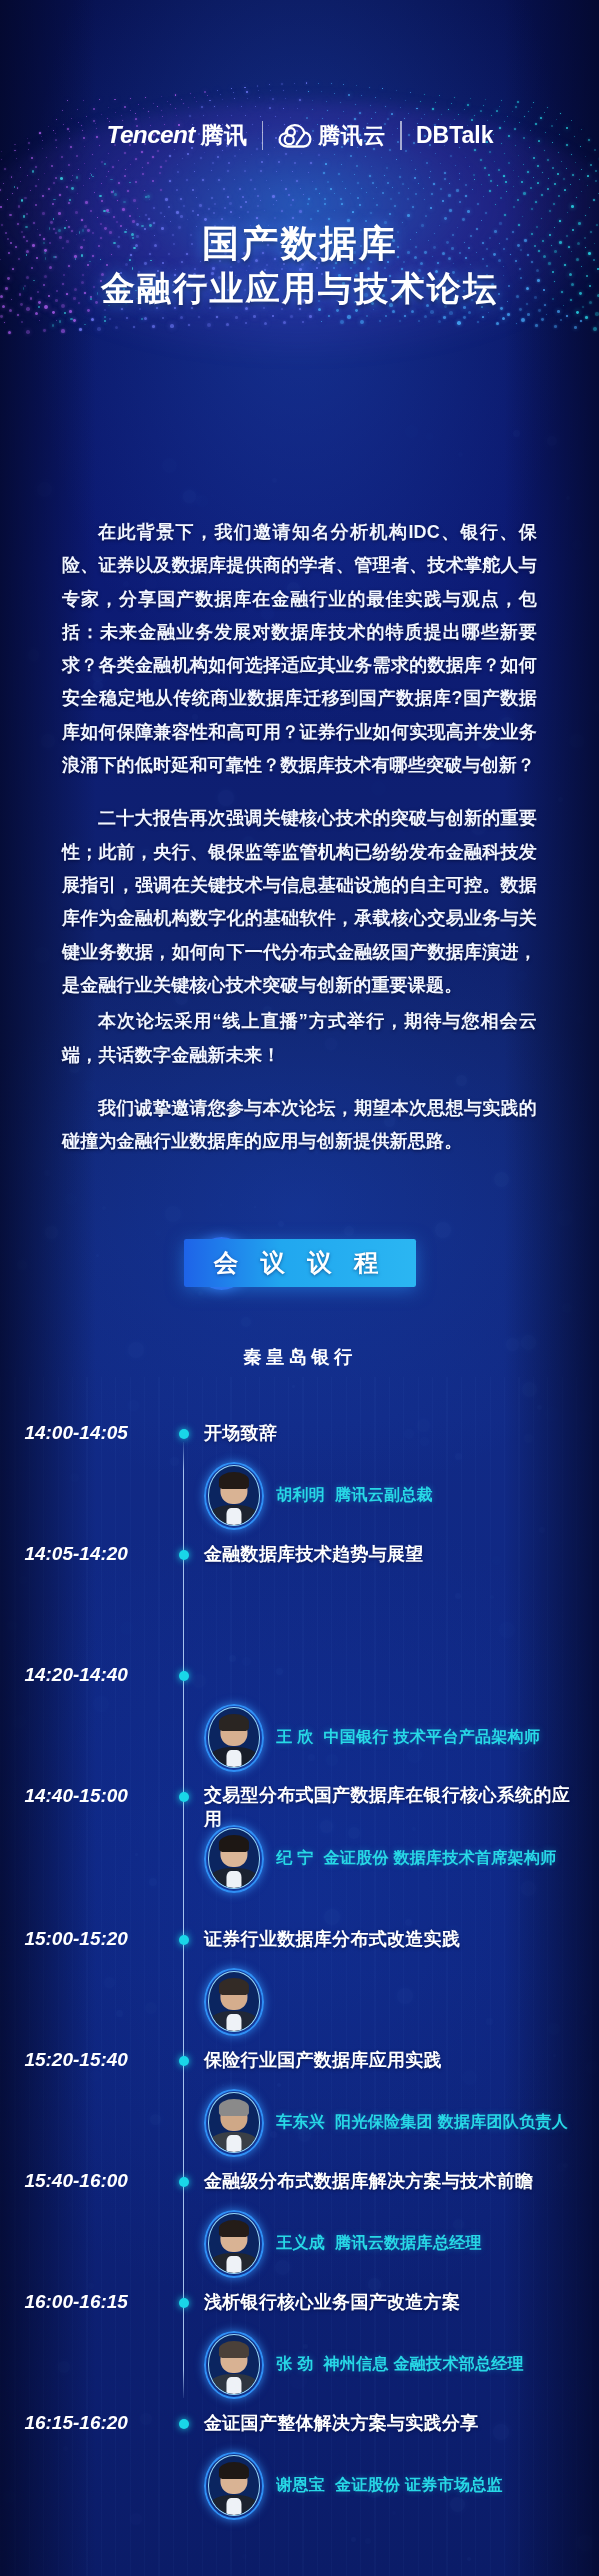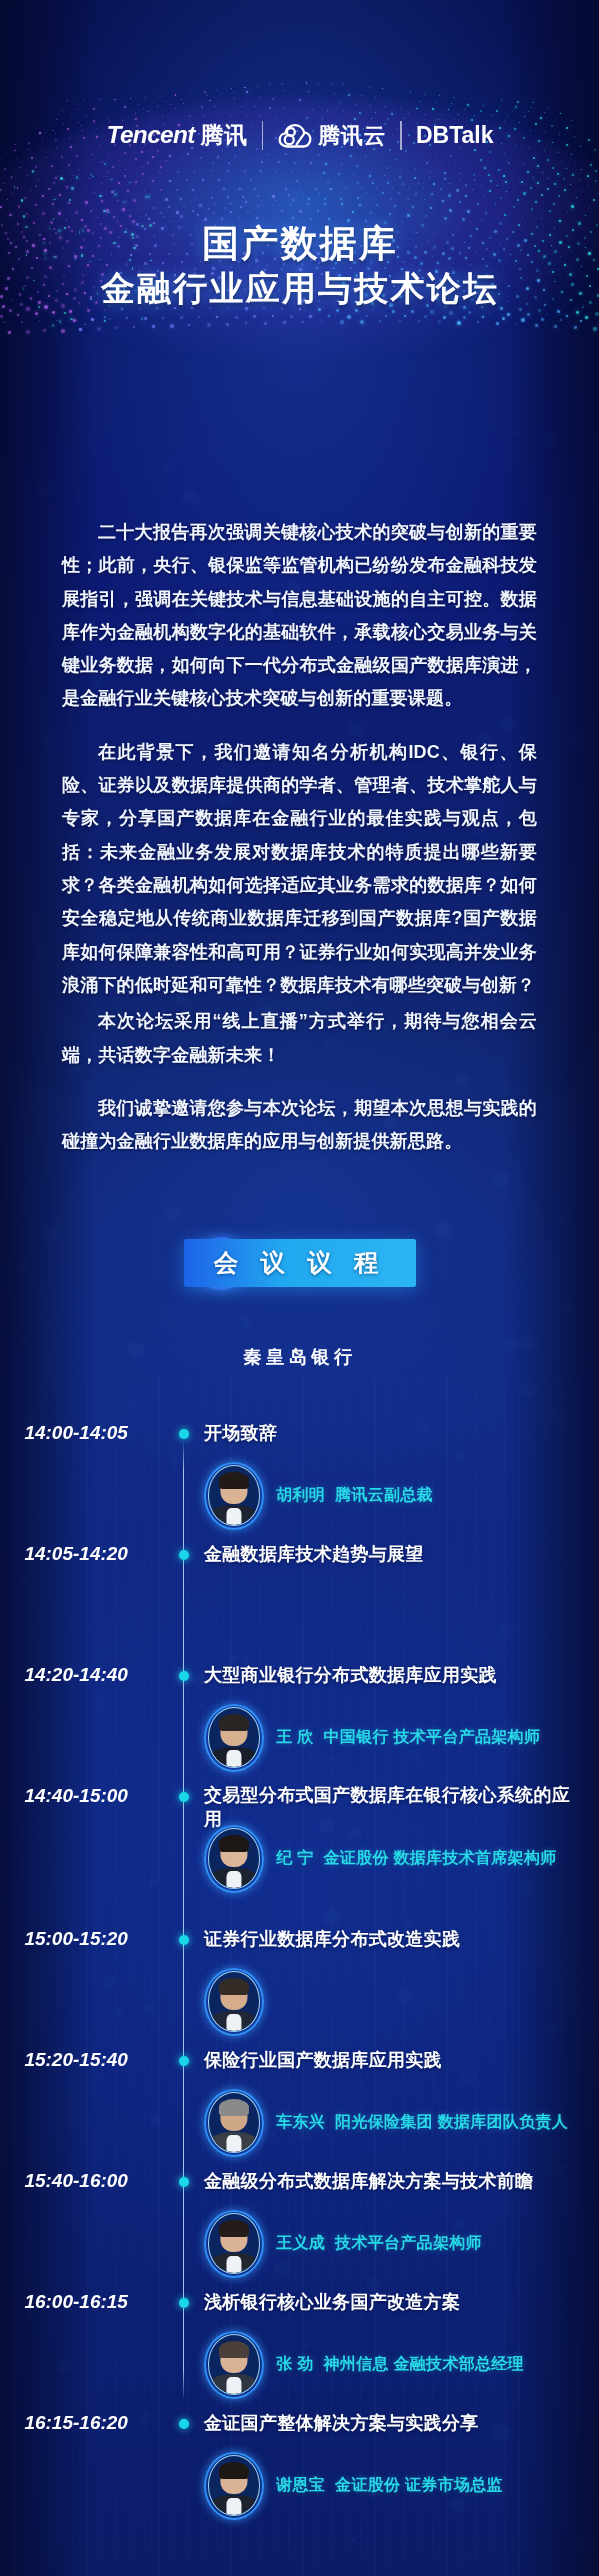--- a/index.html
+++ b/index.html
@@ -1628,22 +1628,22 @@
   <div class="logo-div"></div>
   <div class="logo-dbtalk">DBTalk</div>
 </div>
 
 <div class="title-wrap">
   <div class="title-l1">国产数据库</div>
   <div class="title-l2">金融行业应用与技术论坛</div>
 </div>
 
 <div class="body-text">
+  <p class="para">在此背景下，我们邀请知名分析机构IDC、银行、保险、证券以及数据库提供商的学者、管理者、技术掌舵人与专家，分享国产数据库在金融行业的最佳实践与观点，包括：未来金融业务发展对数据库技术的特质提出哪些新要求？各类金融机构如何选择适应其业务需求的数据库？如何安全稳定地从传统商业数据库迁移到国产数据库?国产数据库如何保障兼容性和高可用？证券行业如何实现高并发业务浪涌下的低时延和可靠性？数据库技术有哪些突破与创新？</p>
   <p class="para">二十大报告再次强调关键核心技术的突破与创新的重要性；此前，央行、银保监等监管机构已纷纷发布金融科技发展指引，强调在关键技术与信息基础设施的自主可控。数据库作为金融机构数字化的基础软件，承载核心交易业务与关键业务数据，如何向下一代分布式金融级国产数据库演进，是金融行业关键核心技术突破与创新的重要课题。</p>
-  <p class="para">在此背景下，我们邀请知名分析机构IDC、银行、保险、证券以及数据库提供商的学者、管理者、技术掌舵人与专家，分享国产数据库在金融行业的最佳实践与观点，包括：未来金融业务发展对数据库技术的特质提出哪些新要求？各类金融机构如何选择适应其业务需求的数据库？如何安全稳定地从传统商业数据库迁移到国产数据库?国产数据库如何保障兼容性和高可用？证券行业如何实现高并发业务浪涌下的低时延和可靠性？数据库技术有哪些突破与创新？</p>
   <p class="para tight">本次论坛采用“线上直播”方式举行，期待与您相会云端，共话数字金融新未来！</p>
   <p class="para">我们诚挚邀请您参与本次论坛，期望本次思想与实践的碰撞为金融行业数据库的应用与创新提供新思路。</p>
 </div>
 
 <div class="agenda-head">
   <div class="ring-lg"></div>
   <div class="ring-sm"></div>
   <div class="agenda-badge">
     <span>会 议 议 程</span>
   </div>
@@ -1681,21 +1681,20 @@
         <div class="row-top">
           <div class="time">14:05-14:20</div>
           <div class="dot"></div>
           <div class="topic">金融数据库技术趋势与展望</div>
         </div>
       </div>
       <div class="row" style="min-height: 121px;">
         <div class="row-top">
           <div class="time">14:20-14:40</div>
           <div class="dot"></div>
-          <div class="topic">大型商业银行分布式数据库应用实践</div>
         </div>
         <div class="speaker">
           <div class="avatar">
             <div class="ovl"></div>
             <div class="ovl2">
               <div class="face">
                 <div class="body" style="background:#181d29"></div>
                 <div class="shirt"></div>
                 <div class="head" style="background:#d7b090"></div>
                 <div class="hair" style="background:#2a2522"></div>
@@ -1778,21 +1777,21 @@
             <div class="ovl"></div>
             <div class="ovl2">
               <div class="face">
                 <div class="body" style="background:#22262e"></div>
                 <div class="shirt"></div>
                 <div class="head" style="background:#d9b394"></div>
                 <div class="hair" style="background:#241c18"></div>
               </div>
             </div>
           </div>
-          <div class="sp-text"><span class="sp-name">王义成</span><span>技术平台产品架构师</span></div>
+          <div class="sp-text"><span class="sp-name">王义成</span><span>腾讯云数据库总经理</span></div>
         </div>
       </div>
       <div class="row" style="min-height: 121px;">
         <div class="row-top">
           <div class="time">16:00-16:15</div>
           <div class="dot"></div>
           <div class="topic">浅析银行核心业务国产改造方案</div>
         </div>
         <div class="speaker">
           <div class="avatar">

